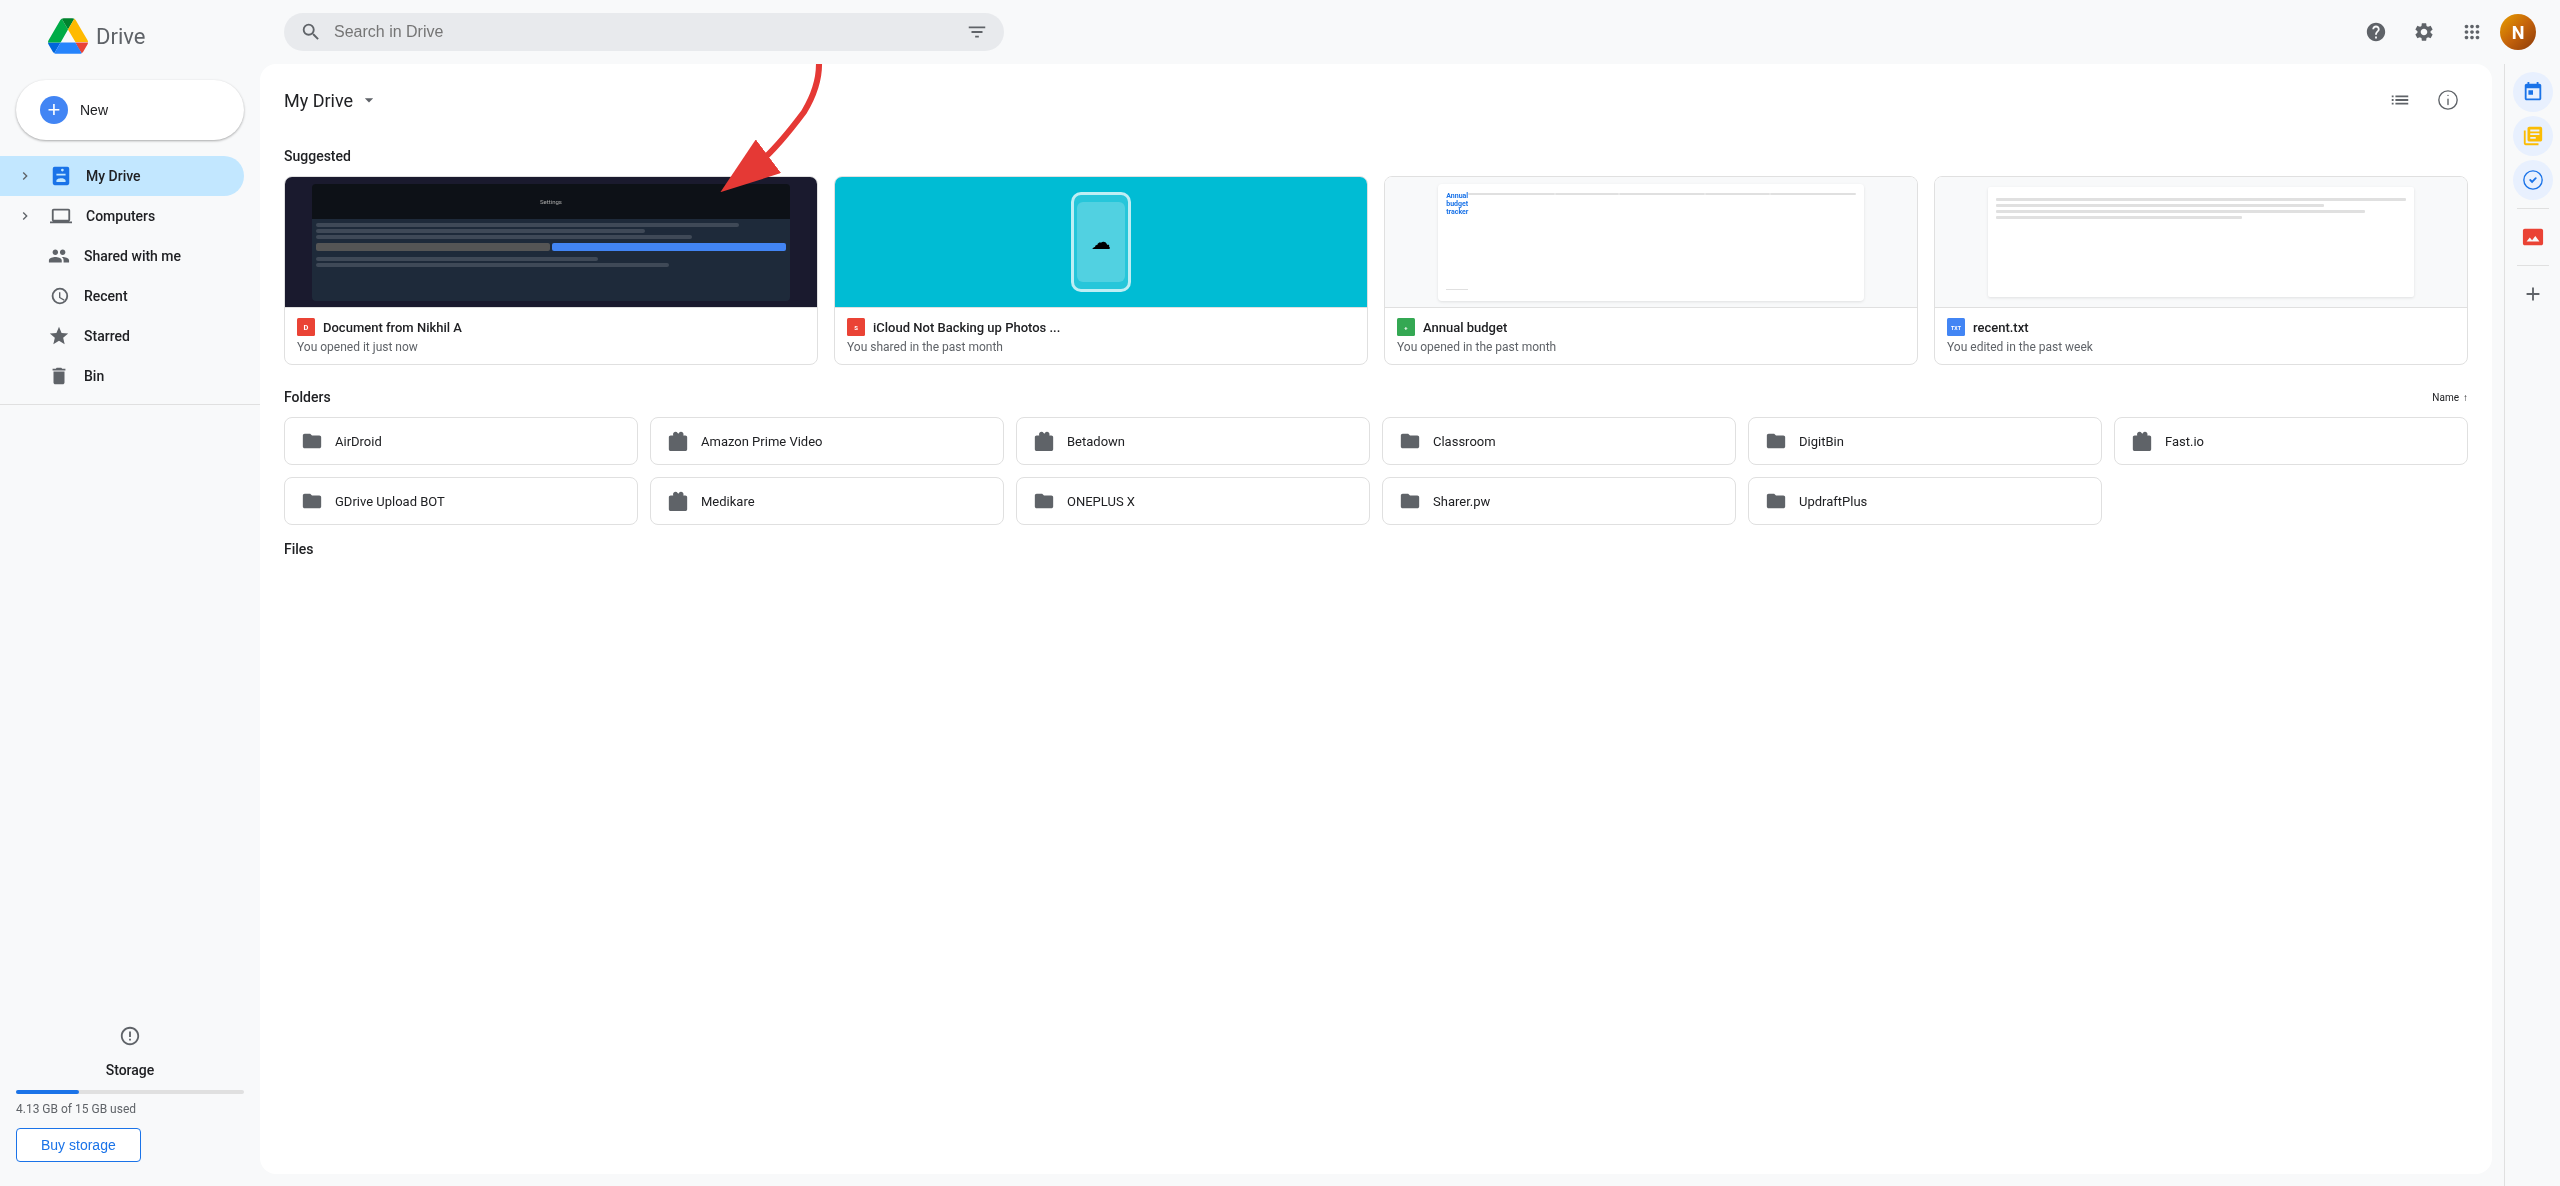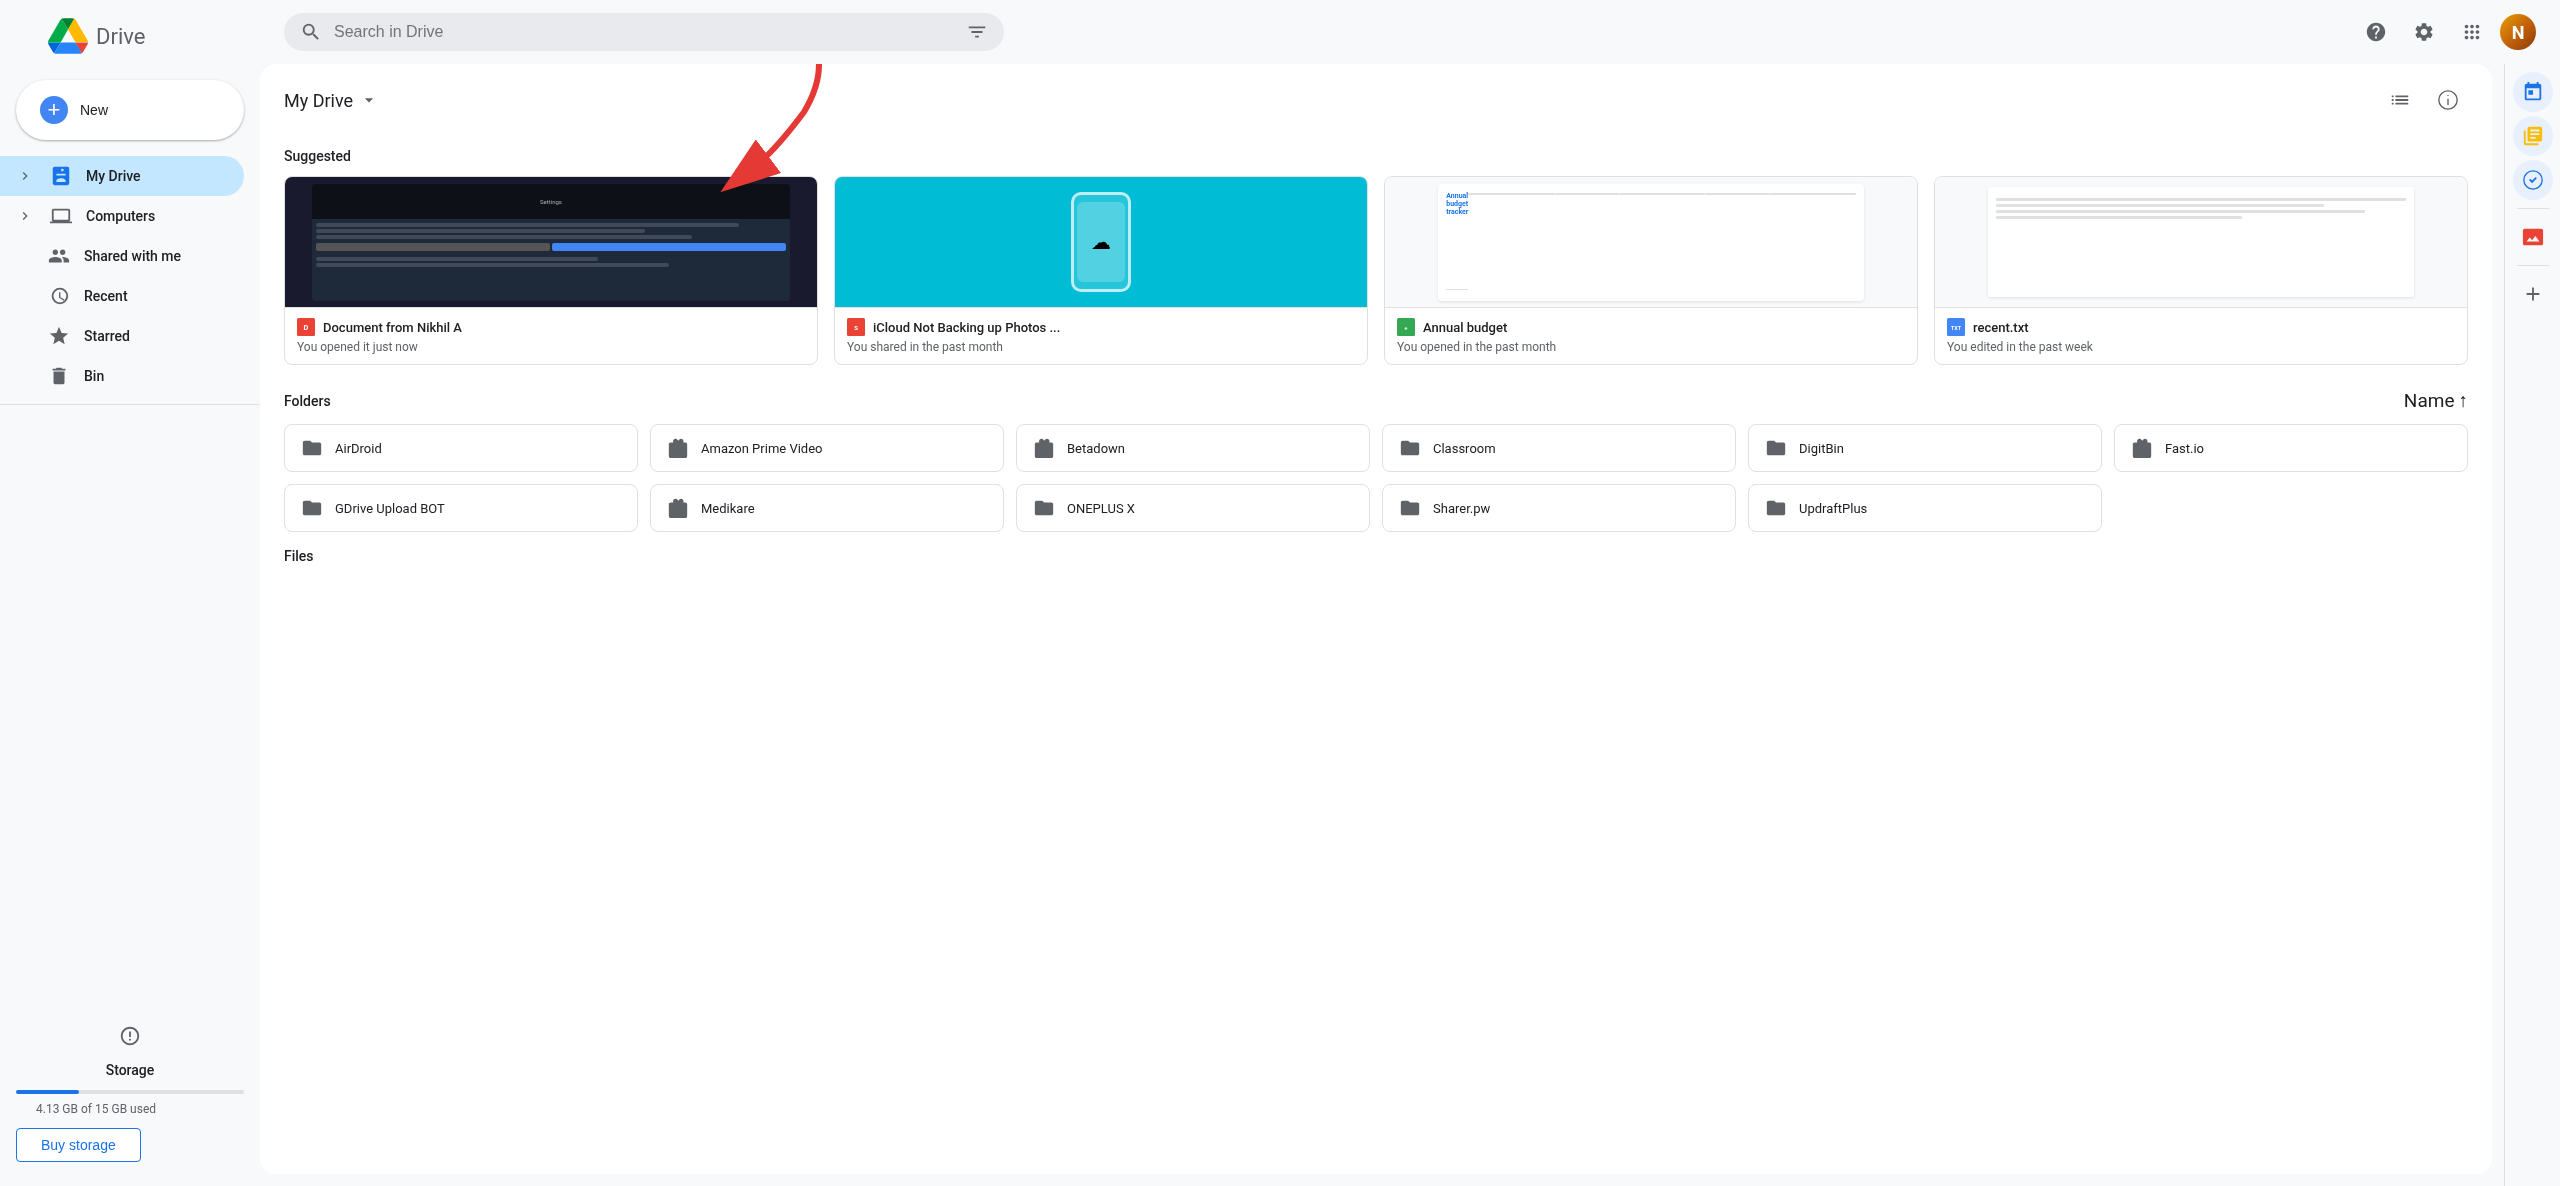--- a/index.html
+++ b/index.html
@@ -125,21 +125,20 @@
     .storage-bar-fill {
       height: 100%;
       background: #1a73e8;
       border-radius: 2px;
       width: 27.5%;
     }
     .storage-text {
       font-size: 12px;
       color: #5f6368;
       margin-bottom: 12px;
-      margin-left: 20px;
     }
     .buy-storage-btn {
       border: 1px solid #1a73e8;
       color: #1a73e8;
       background: white;
       padding: 8px 24px;
       border-radius: 4px;
       font-size: 14px;
       font-weight: 500;
       cursor: pointer;
@@ -332,21 +331,21 @@
     .folders-header {
       display: flex;
       align-items: center;
       justify-content: space-between;
       margin-bottom: 12px;
     }
     .sort-label {
       display: flex;
       align-items: center;
       gap: 4px;
-      font-size: 19px;
+      font-size: 10px;
       color: #202124;
       cursor: pointer;
     }
     .folders-grid {
       display: grid;
       grid-template-columns: repeat(6, 1fr);
       gap: 12px;
       margin-bottom: 16px;
     }
     .folder-item {

